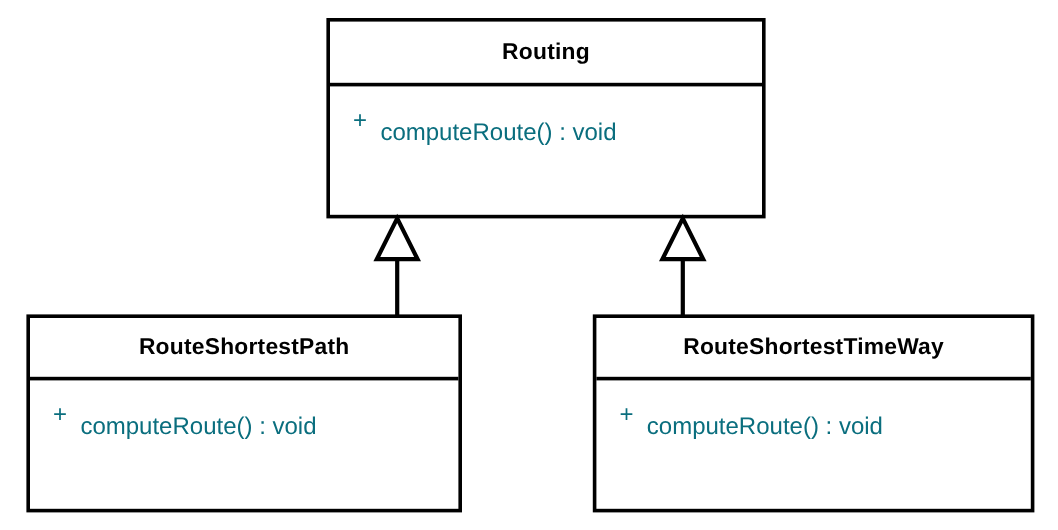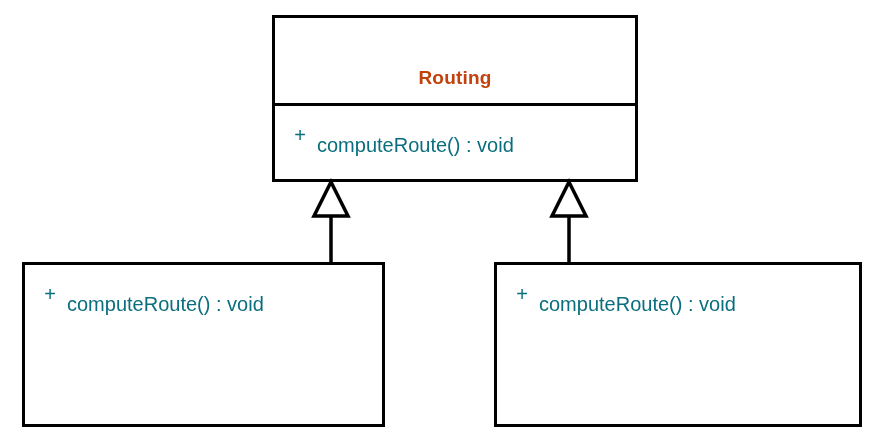--- a/index.html
+++ b/index.html
@@ -27,24 +27,23 @@
   }
   .uml-class-name {
     box-sizing: border-box;
     width: 100%;
     border-bottom: 3px solid #000000;
     display: flex;
     align-items: center;
     justify-content: center;
     font-weight: bold;
     font-size: 19px;
-    color: #c2410c;
+    color: #000000;
     letter-spacing: 0.2px;
     white-space: nowrap;
-    margin-top: 34px;
   }
   .uml-compartment {
     box-sizing: border-box;
     width: 100%;
     padding-top: 8px;
   }
   .uml-member {
     display: flex;
     align-items: center;
     font-size: 20px;
@@ -108,29 +107,31 @@
     <div class="uml-class-name">Routing</div>
     <div class="uml-compartment">
       <div class="uml-member member-indent-top">
         <span class="uml-visibility">+</span>
         <span class="uml-member-text">computeRoute() : void</span>
       </div>
     </div>
   </div>
 
   <div class="uml-class" id="class-route-shortest-path">
+    <div class="uml-class-name">RouteShortestPath</div>
     <div class="uml-compartment">
       <div class="uml-member member-indent-bottom">
         <span class="uml-visibility">+</span>
         <span class="uml-member-text">computeRoute() : void</span>
       </div>
     </div>
   </div>
 
   <div class="uml-class" id="class-route-shortest-time-way">
+    <div class="uml-class-name">RouteShortestTimeWay</div>
     <div class="uml-compartment">
       <div class="uml-member member-indent-bottom">
         <span class="uml-visibility">+</span>
         <span class="uml-member-text">computeRoute() : void</span>
       </div>
     </div>
   </div>
 
   <svg class="generalization" style="left:296px; top:179px; width:70px; height:86px;" viewBox="0 0 70 86">
     <polygon points="35,3 52,37 18,37" fill="#ffffff" stroke="#000000" stroke-width="3.5"></polygon>

